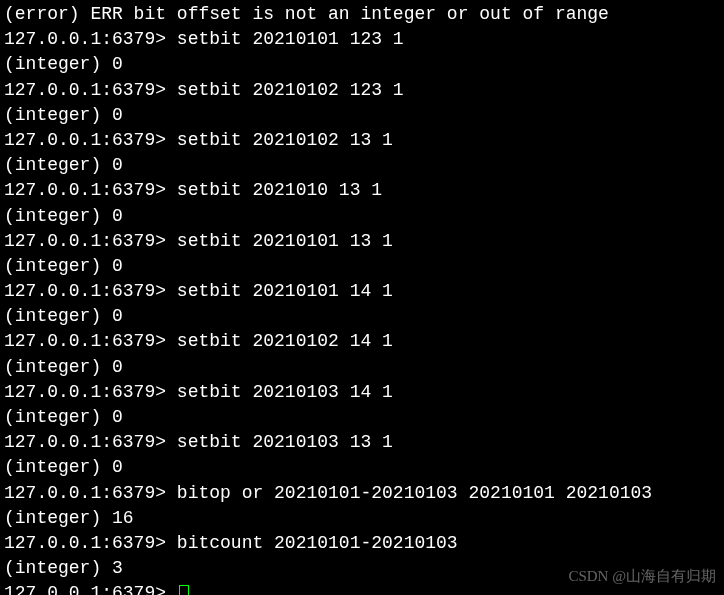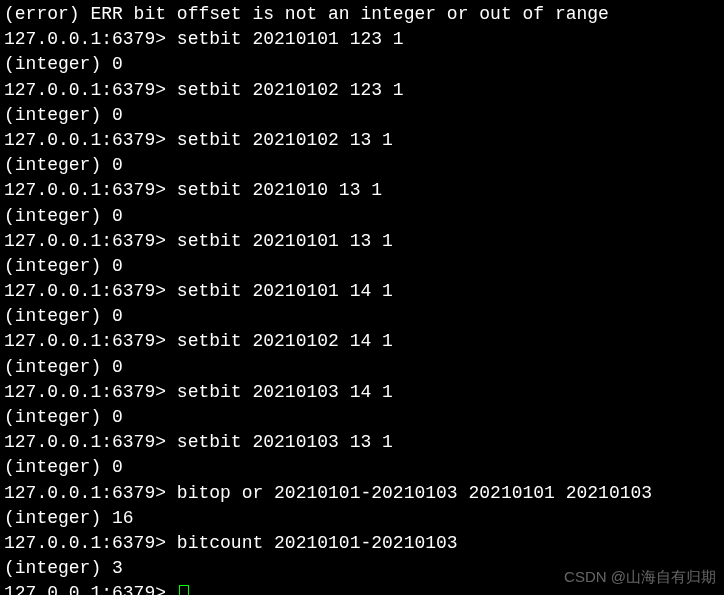--- a/index.html
+++ b/index.html
@@ -40,21 +40,21 @@
       border: 1px solid #0f0;
       vertical-align: middle;
       margin-left: 2px;
     }
     .watermark {
       position: absolute;
       bottom: 8px;
       right: 8px;
       color: rgba(200, 200, 200, 0.5);
       font-size: 15px;
-      font-family: Liberation Sans, sans-serif;
+      font-family: Liberation Serif, serif;
     }
   </style>
 </head>
 <body>
 
 <div class="terminal" id="term"><div class="line"><span class="output">(error) ERR bit offset is not an integer or out of range</span></div><div class="line"><span class="prompt">127.0.0.1:6379&gt; </span><span>setbit 20210101 123 1</span></div><div class="line"><span class="output">(integer) 0</span></div><div class="line"><span class="prompt">127.0.0.1:6379&gt; </span><span>setbit 20210102 123 1</span></div><div class="line"><span class="output">(integer) 0</span></div><div class="line"><span class="prompt">127.0.0.1:6379&gt; </span><span>setbit 20210102 13 1</span></div><div class="line"><span class="output">(integer) 0</span></div><div class="line"><span class="prompt">127.0.0.1:6379&gt; </span><span>setbit 2021010 13 1</span></div><div class="line"><span class="output">(integer) 0</span></div><div class="line"><span class="prompt">127.0.0.1:6379&gt; </span><span>setbit 20210101 13 1</span></div><div class="line"><span class="output">(integer) 0</span></div><div class="line"><span class="prompt">127.0.0.1:6379&gt; </span><span>setbit 20210101 14 1</span></div><div class="line"><span class="output">(integer) 0</span></div><div class="line"><span class="prompt">127.0.0.1:6379&gt; </span><span>setbit 20210102 14 1</span></div><div class="line"><span class="output">(integer) 0</span></div><div class="line"><span class="prompt">127.0.0.1:6379&gt; </span><span>setbit 20210103 14 1</span></div><div class="line"><span class="output">(integer) 0</span></div><div class="line"><span class="prompt">127.0.0.1:6379&gt; </span><span>setbit 20210103 13 1</span></div><div class="line"><span class="output">(integer) 0</span></div><div class="line"><span class="prompt">127.0.0.1:6379&gt; </span><span>bitop or 20210101-20210103 20210101 20210103</span></div><div class="line"><span class="output">(integer) 16</span></div><div class="line"><span class="prompt">127.0.0.1:6379&gt; </span><span>bitcount 20210101-20210103</span></div><div class="line"><span class="output">(integer) 3</span></div><div class="line"><span class="prompt">127.0.0.1:6379&gt; </span><span></span><span class="cursor"></span></div></div>
 
 <div class="watermark">CSDN @山海自有归期</div>
 
 </body></html>

